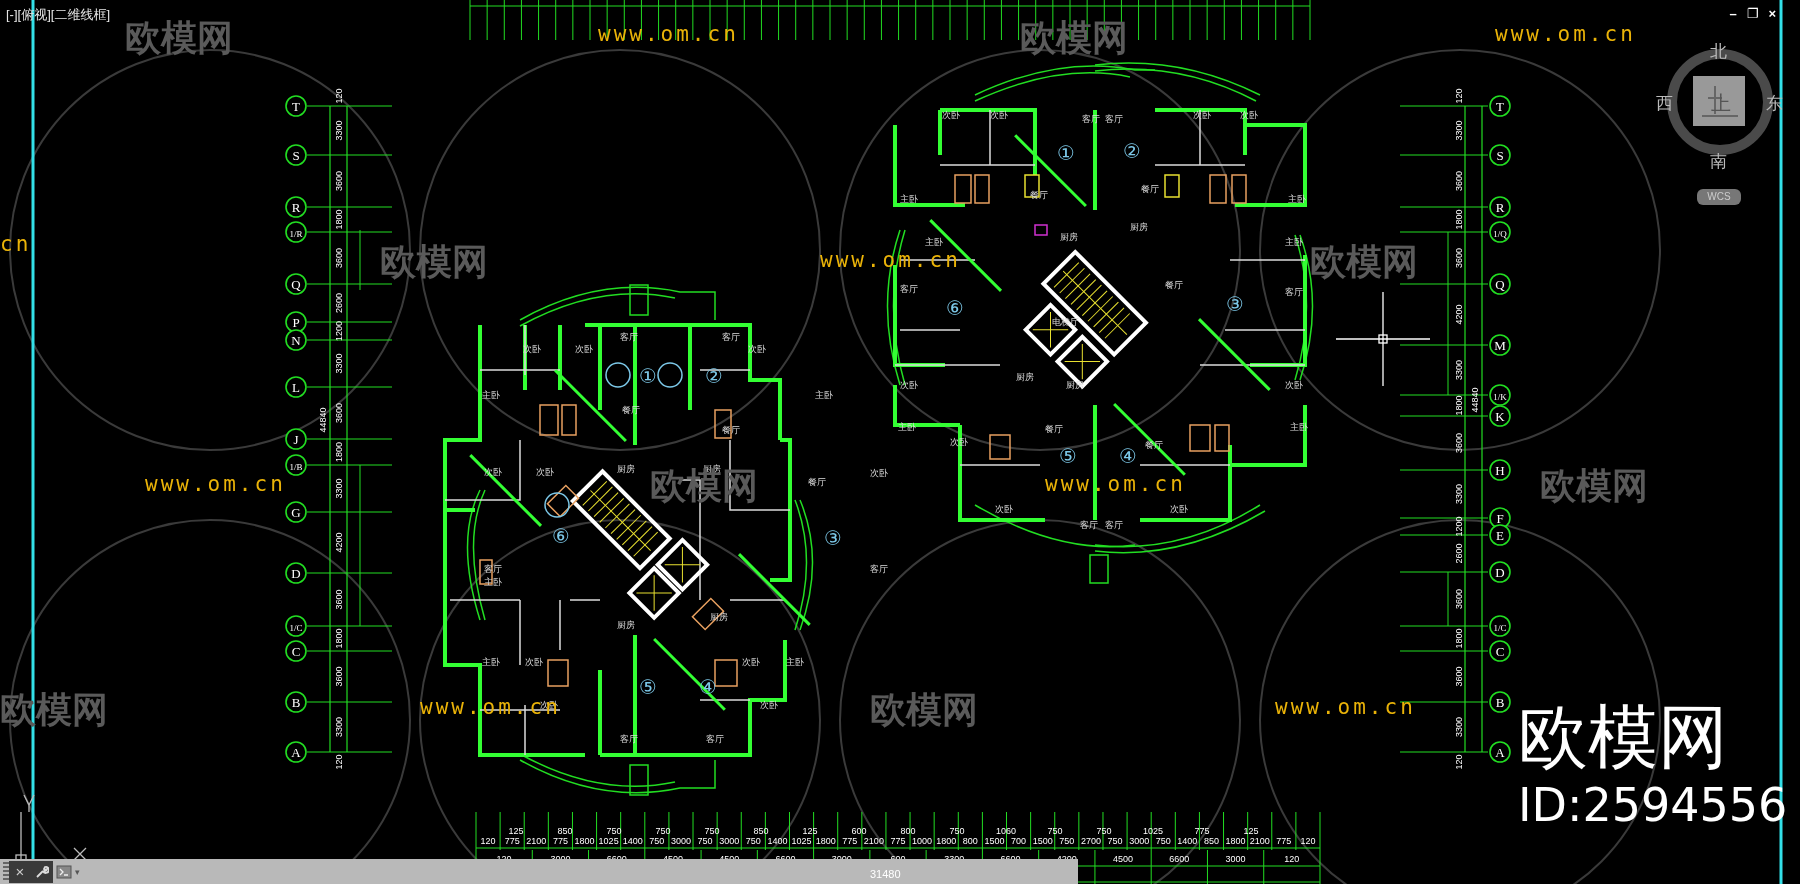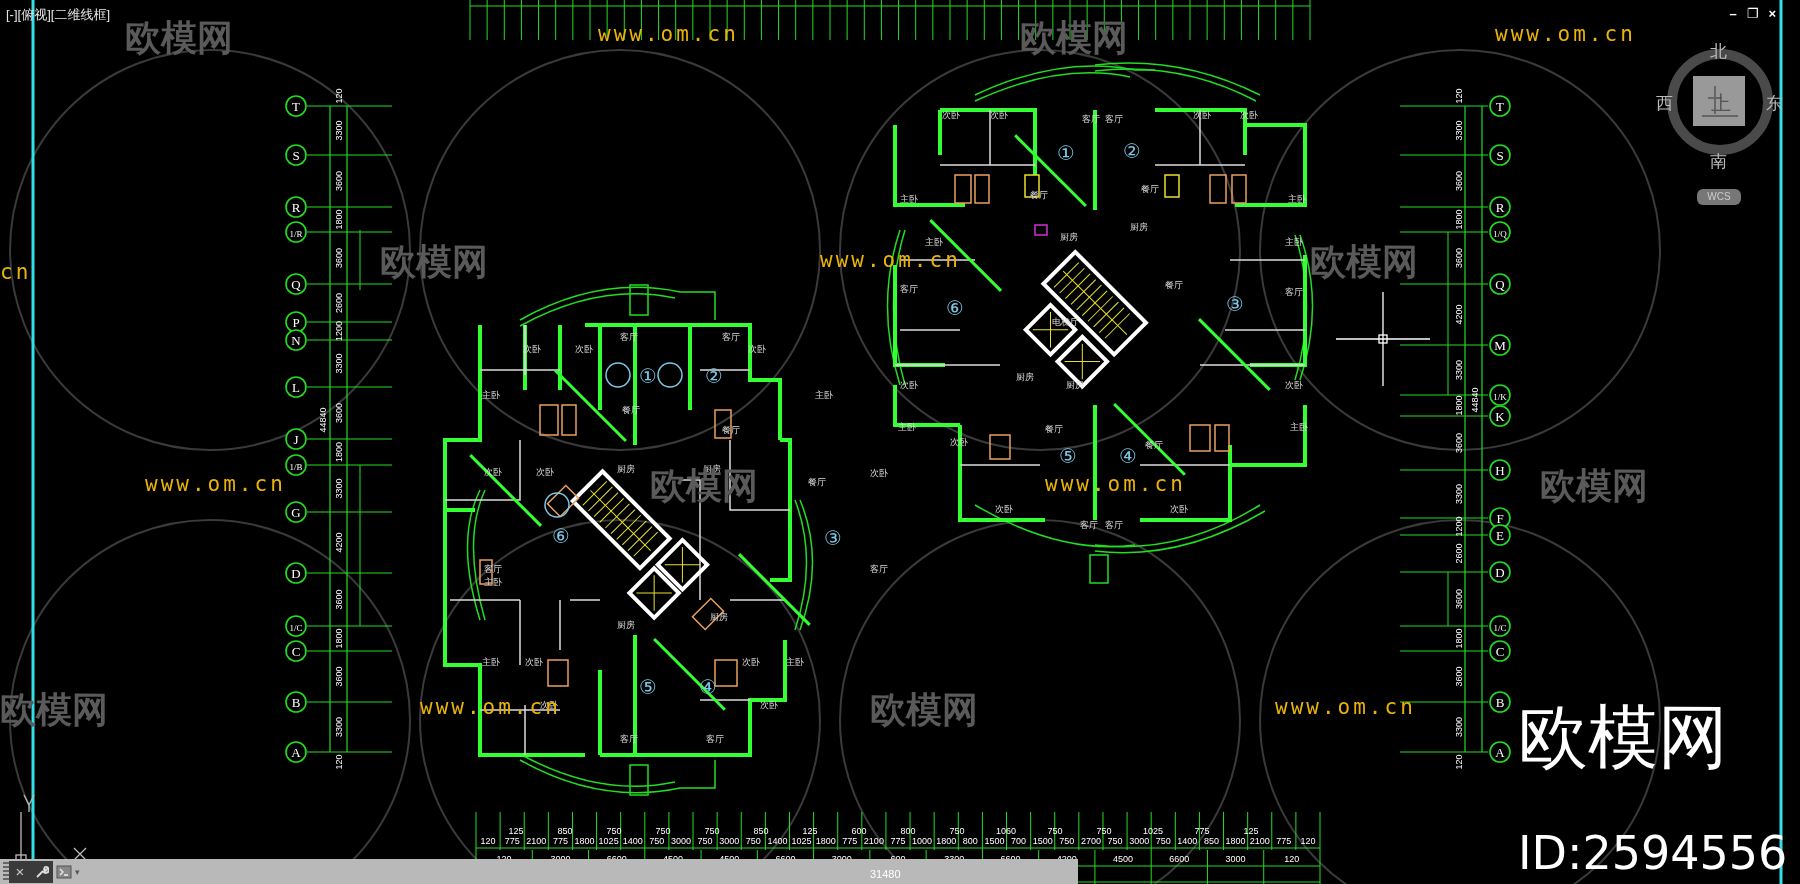--- a/index.html
+++ b/index.html
@@ -11,21 +11,21 @@
   .viewcube{position:absolute;left:1660px;top:40px;width:120px;height:150px;}
   .vc-dir{position:absolute;font-size:17px;color:#bbb;}
   .wcs{position:absolute;left:1697px;top:189px;width:44px;height:16px;border-radius:6px;background:#777;color:#ccc;font-size:10px;text-align:center;line-height:16px;}
   .cmdbar{position:absolute;left:0;top:859px;width:1078px;height:25px;background:#b9b9b9;display:flex;align-items:center;}
   .cmd-grip{width:6px;height:20px;margin-left:3px;background:repeating-linear-gradient(#666 0 2px,transparent 2px 4px);}
   .cmd-btn{width:22px;height:22px;display:flex;align-items:center;justify-content:center;color:#333;font-size:15px;cursor:pointer;}
   .cmd-dark{background:#3a3a3a;color:#ccc;}
   .cmd-input{flex:1;height:22px;border:none;background:transparent;font-size:13px;color:#777;font-style:italic;outline:none;padding-left:4px;font-family:"DejaVu Sans",sans-serif;}
   .status-total{position:absolute;left:870px;top:868px;font-size:11px;color:#fff;}
   .wm-big{position:absolute;left:1518px;top:702px;font-size:70px;color:#fff;font-family:"DejaVu Sans",sans-serif;line-height:1;}
-  .wm-id{position:absolute;left:1518px;top:782px;font-size:46px;color:#fff;font-family:"DejaVu Sans",sans-serif;line-height:1;margin-top:48px;}
+  .wm-id{position:absolute;left:1518px;top:782px;font-size:46px;color:#fff;font-family:"DejaVu Sans",sans-serif;line-height:1;}
   .wm-logo{position:absolute;font-size:36px;color:#5a5a5a;font-family:"DejaVu Sans",sans-serif;font-weight:bold;}
   .wm-url{position:absolute;font-size:21px;color:#eab308;font-family:"DejaVu Sans Mono",monospace;letter-spacing:3px;}
 </style>
 </head>
 <body>
 
 <svg id="canvas" width="1800" height="884" viewBox="0 0 1800 884">
 
   <g fill="none" stroke="#3a3a3a" stroke-width="2">
     <circle cx="210" cy="250" r="200"></circle>
@@ -667,21 +667,21 @@
 <div class="wm-logo" style="left:380px;top:238px;">欧模网</div>
 <div class="wm-logo" style="left:1310px;top:238px;">欧模网</div>
 <div class="wm-logo" style="left:650px;top:462px;">欧模网</div>
 <div class="wm-logo" style="left:1540px;top:462px;">欧模网</div>
 <div class="wm-logo" style="left:0px;top:686px;">欧模网</div>
 <div class="wm-logo" style="left:870px;top:686px;">欧模网</div>
 
 <div class="wm-url" style="left:598px;top:22px;">www.om.cn</div>
 <div class="wm-url" style="left:1495px;top:22px;">www.om.cn</div>
 <div class="wm-url" style="left:820px;top:248px;">www.om.cn</div>
-<div class="wm-url" style="left:0px;top:260px;">cn</div>
+<div class="wm-url" style="left:0px;top:232px;">cn</div>
 <div class="wm-url" style="left:145px;top:472px;">www.om.cn</div>
 <div class="wm-url" style="left:1045px;top:472px;">www.om.cn</div>
 <div class="wm-url" style="left:420px;top:695px;">www.om.cn</div>
 <div class="wm-url" style="left:1275px;top:695px;">www.om.cn</div>
 
 <div class="wm-big">欧模网</div>
 <div class="wm-id">ID:2594556</div>
 
 <div class="viewport-label">[-][俯视][二维线框]</div>
 

